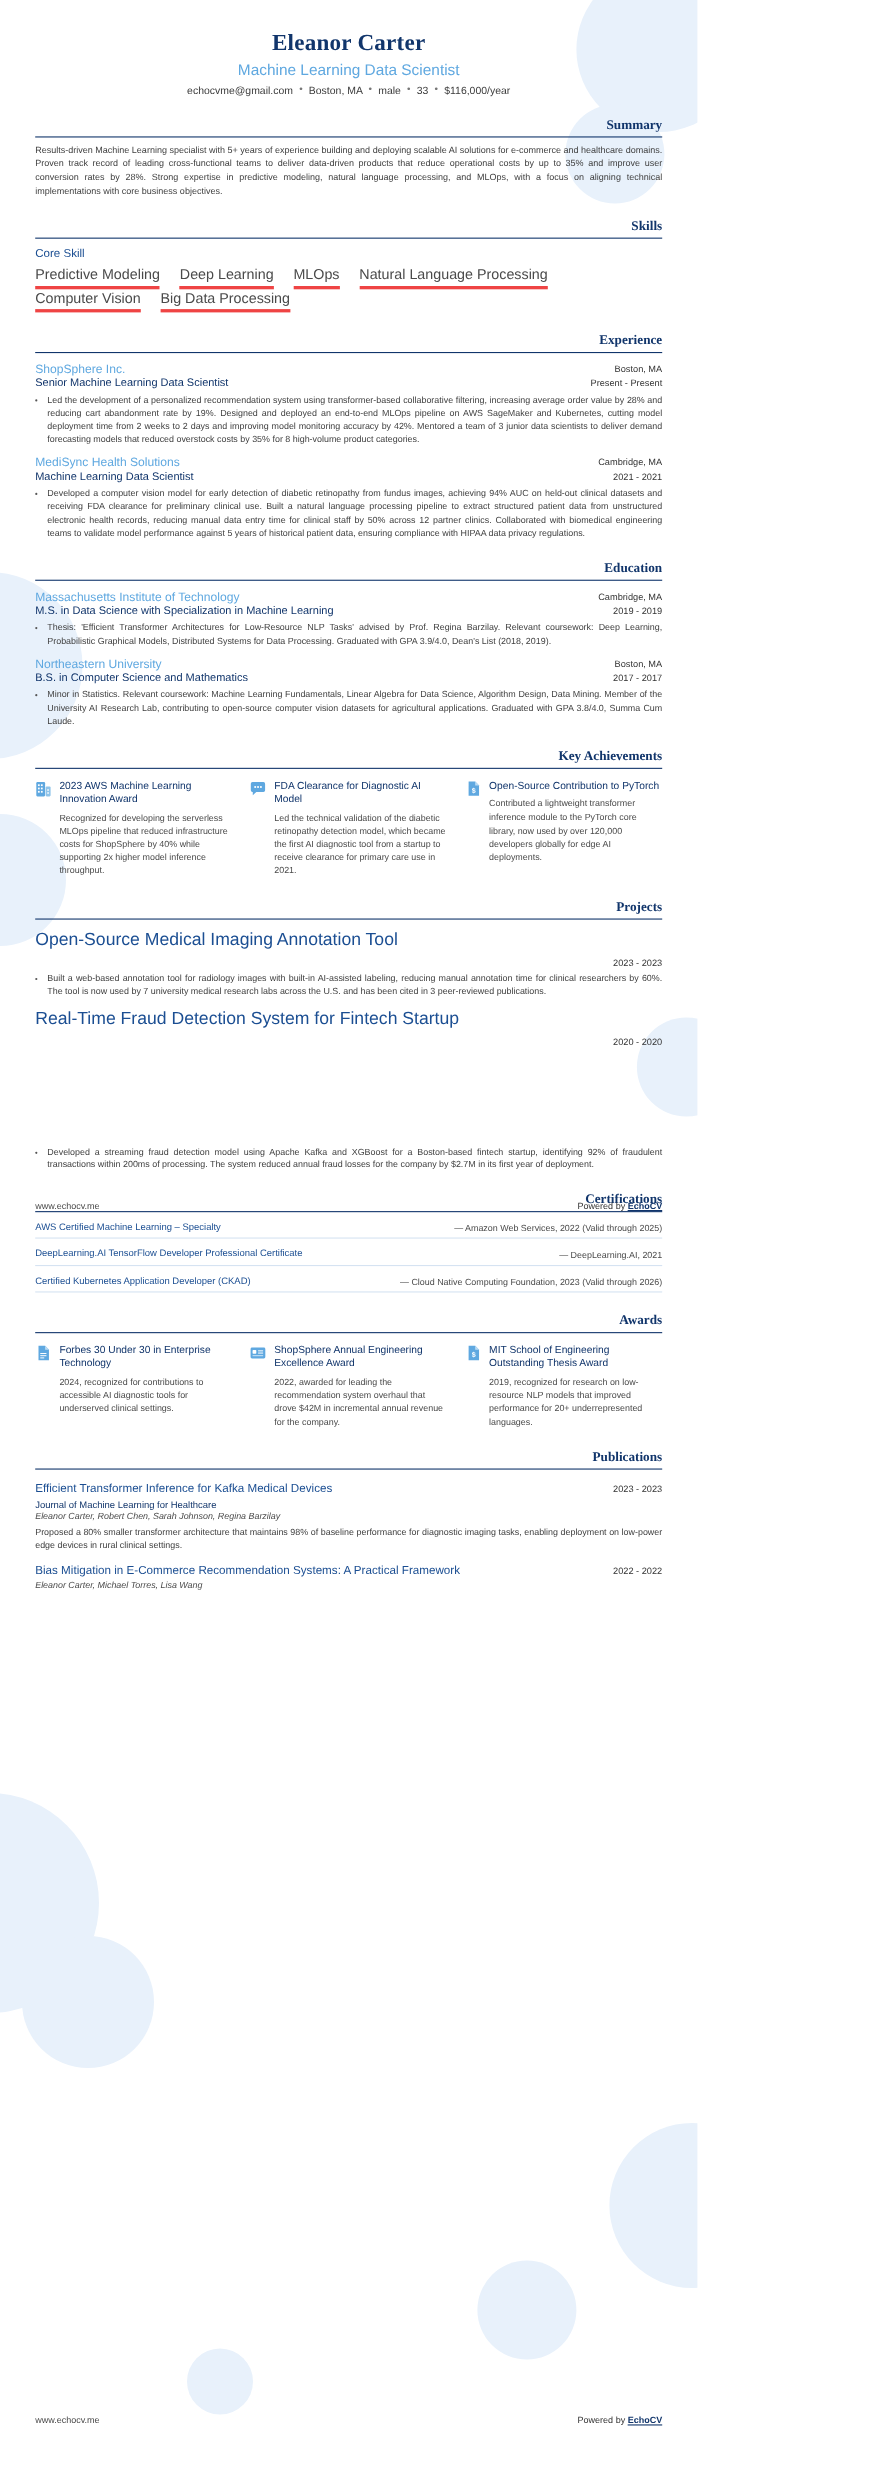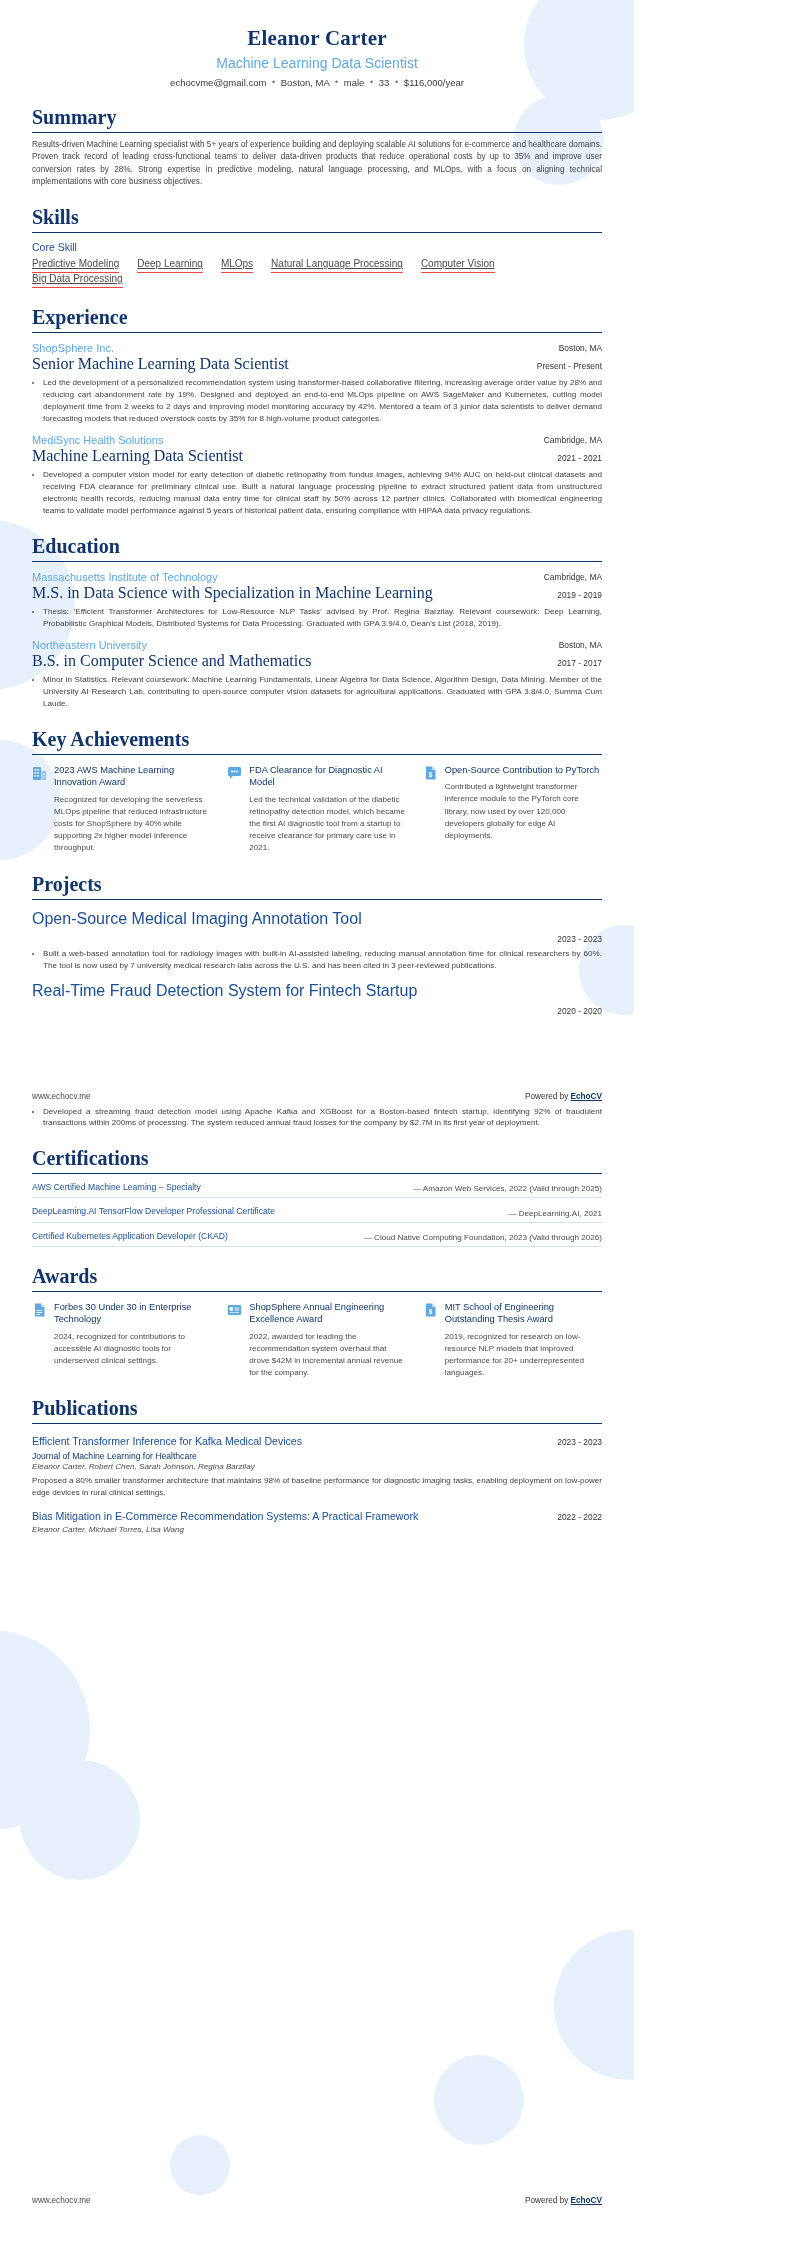--- a/index.html
+++ b/index.html
@@ -50,57 +50,56 @@
     margin-bottom:6px;
   }
   .hdr .meta { font-size:9.5px; color:#3b3b3b; }
   .hdr .meta .dot { color:#777; padding:0 3px; font-size:9px; position:relative; top:-1px;}
 
   
   .section { margin-top:18px; }
   .sec-title {
     font-family:"Liberation Serif", serif;
     font-weight:bold;
-    font-size:20px;
+    font-size:12px;
     color:#11356b;
-    text-align:left;
+    text-align:right;
     padding-bottom:3px;
   }
   .sec-rule { border-top:1.6px solid #11356b; width:100%; }
 
   .body-text {
     font-size:8.2px;
     line-height:1.5;
     color:#3f3f3f;
     text-align:justify;
     margin-top:6px;
   }
 
   
   .skill-group-label {
     font-size:10.5px;
     color:#1b4e92;
     margin:8px 0 5px 0;
   }
   .skill-row { display:flex; flex-wrap:wrap; gap:0 18px; }
   .skill-tag {
-    font-size:10px;
+    font-size:13px;
     color:#4a4a4a;
     padding-bottom:3px;
-    border-bottom:1px solid #ef4444;
-    text-decoration:underline;
+    border-bottom:3px solid #ef4444;
   }
 
   
   .entry { margin-top:9px; }
-  .entry-top { display:flex; justify-content:space-between; align-items:center; }
+  .entry-top { display:flex; justify-content:space-between; align-items:flex-start; }
   .org { font-size:11px; color:#5fa8e0; }
   .loc { font-size:8.4px; color:#333; }
   .entry-sub { display:flex; justify-content:space-between; align-items:baseline; margin-top:1px;}
-  .job-title { font-size:16px; color:#11356b;font-family:Liberation Serif, serif; }
+  .job-title { font-size:10px; color:#11356b; }
   .dates { font-size:8.4px; color:#333; }
   ul.bullets { margin:4px 0 0 0; padding-left:11px; }
   ul.bullets li {
     font-size:8.1px;
     line-height:1.48;
     color:#414141;
     text-align:justify;
     margin-bottom:2px;
   }
   ul.bullets li::marker { color:#555; }

